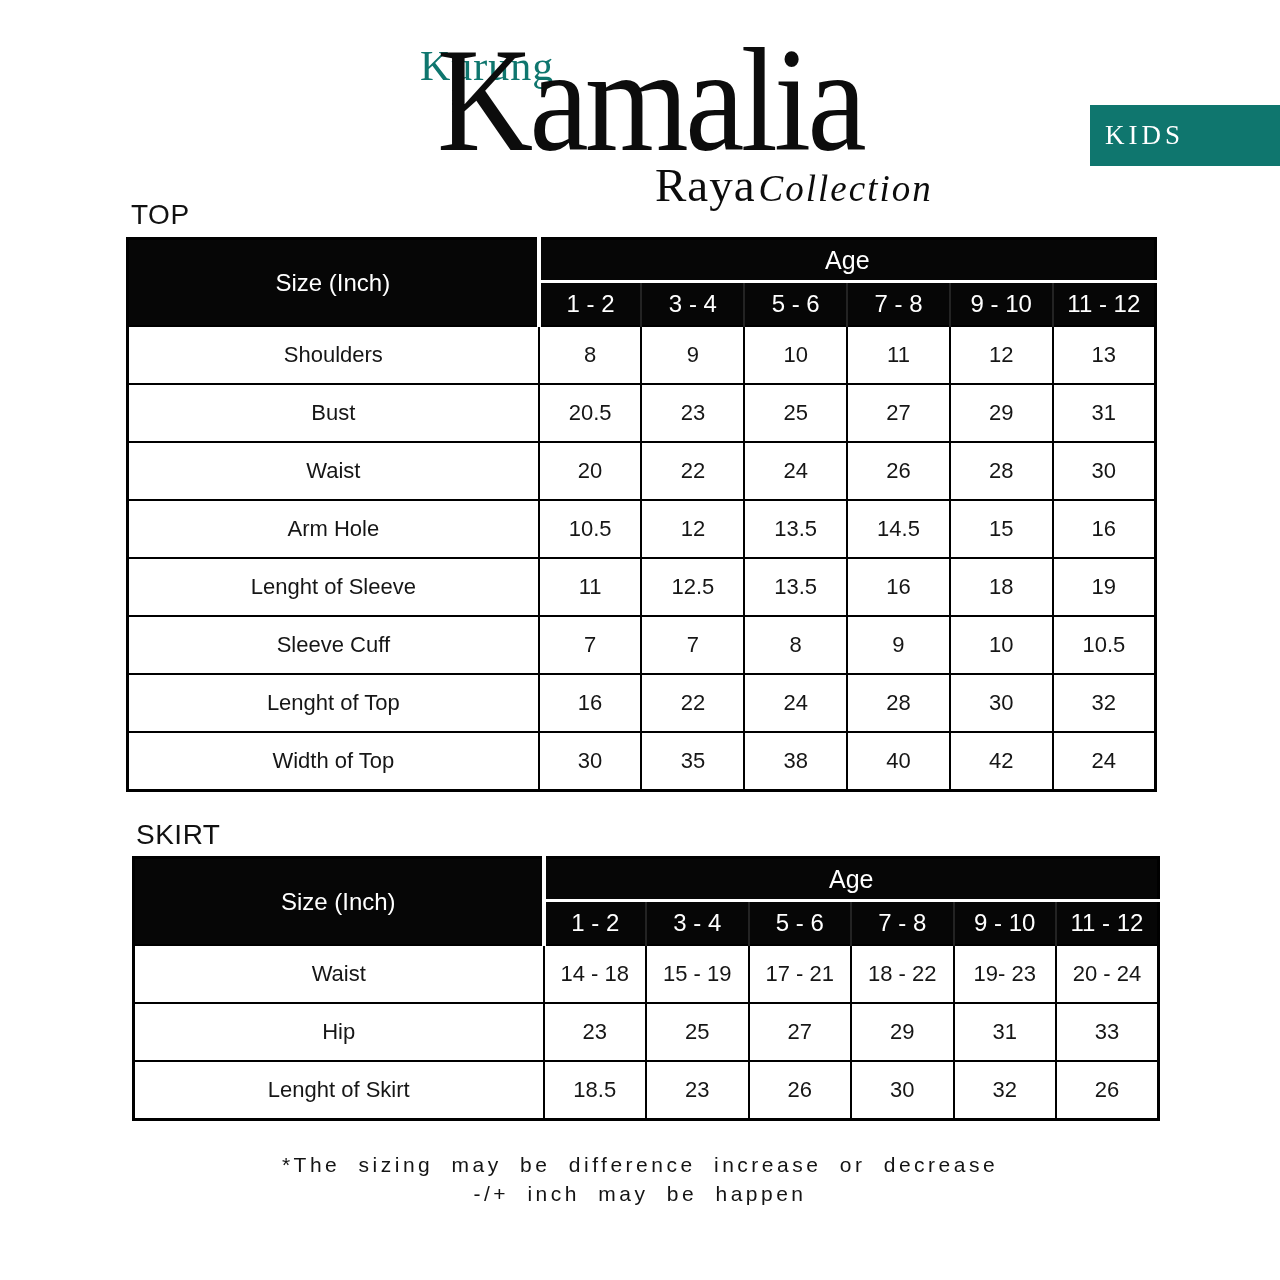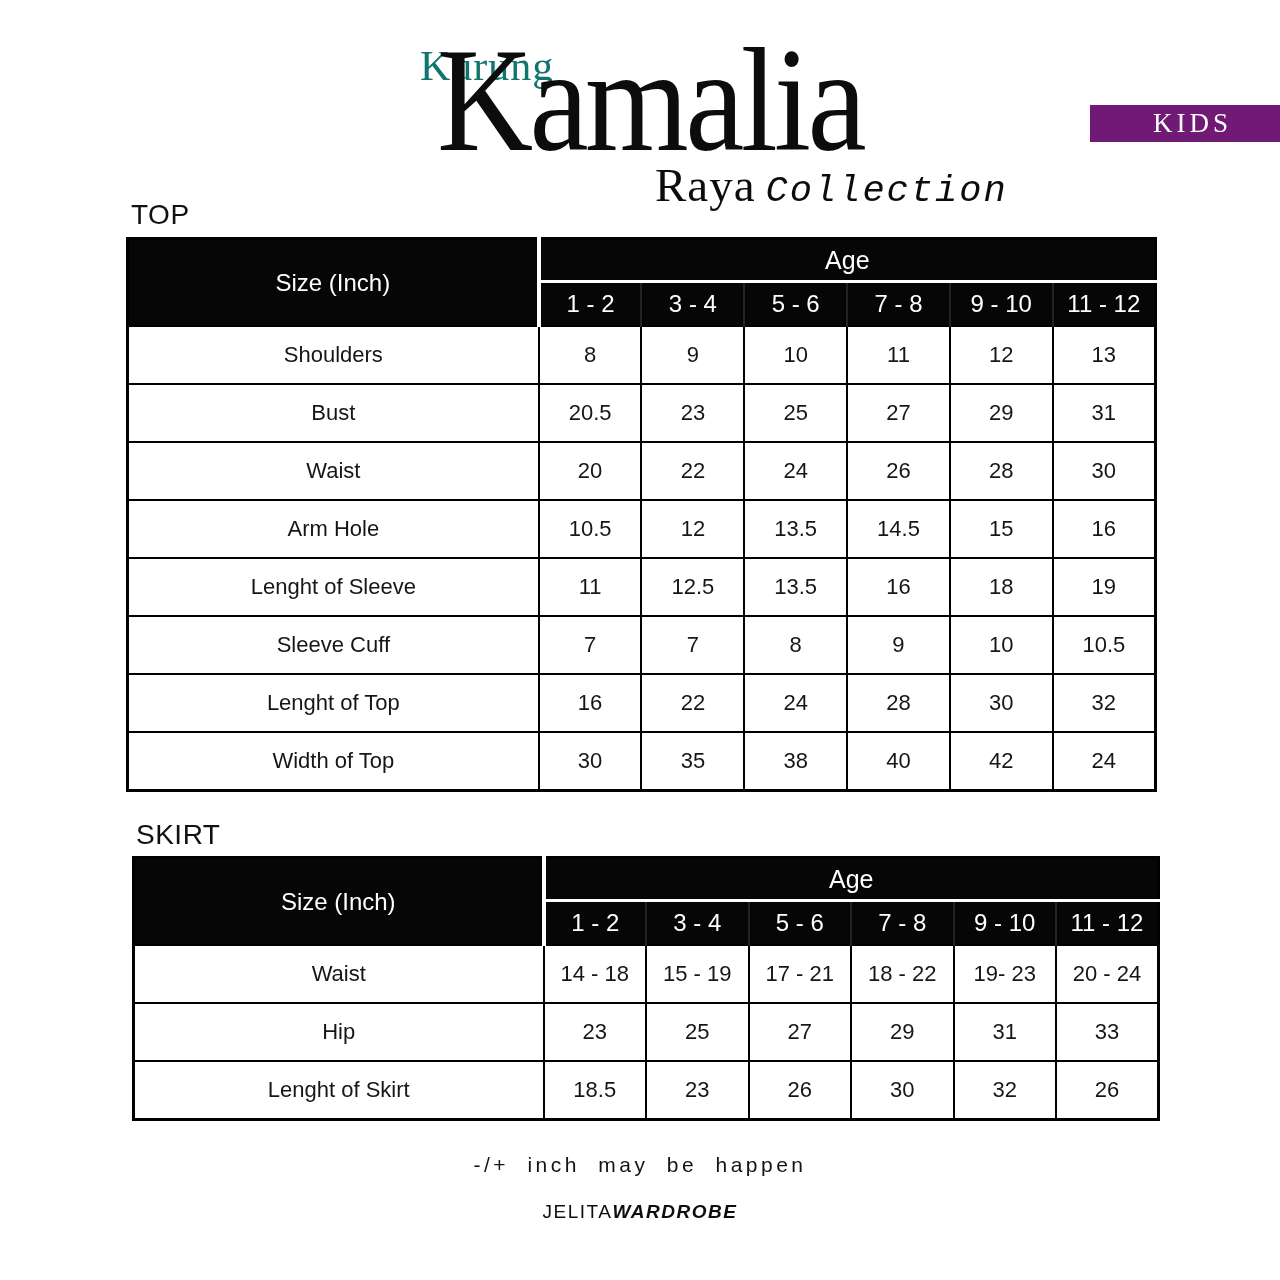--- a/index.html
+++ b/index.html
@@ -7,24 +7,24 @@
         font-family:"Liberation Sans", sans-serif;color:#161616;}
 
   
   .logo-kurung{position:absolute;left:420px;top:42px;width:300px;text-align:left;
                font-family:"Liberation Serif", serif;font-size:42px;color:#0f766e;letter-spacing:1px;}
   .logo-kamalia{position:absolute;left:370px;top:26px;width:560px;text-align:center;
                 font-family:"Liberation Serif", serif;font-size:148px;line-height:1.0;color:#0c0c0c;
                 letter-spacing:-4px;transform:scaleX(0.90);transform-origin:center top;white-space:nowrap;}
   .raya-line{position:absolute;left:655px;top:158px;white-space:nowrap;color:#0c0c0c;}
   .raya-serif{font-family:"Liberation Serif", serif;font-size:47px;letter-spacing:1px;}
-  .raya-script{font-family:Liberation Mono, monospace;font-style:italic;font-size:37px;letter-spacing:2px;margin-left:10px;}
-
-  .kids-badge{position:absolute;left:1090px;top:105px;width:190px;height:37px;background:#701a75;
-              display:flex;align-items:center;justify-content:center;}
+  .raya-script{font-family:Liberation Serif, serif;font-style:italic;font-size:37px;letter-spacing:2px;margin-left:3px;}
+
+  .kids-badge{position:absolute;left:1090px;top:105px;width:190px;height:61px;background:#0f766e;
+              display:flex;align-items:center;}
   .kids-badge span{color:#fff;font-family:"Liberation Serif", serif;font-size:27px;letter-spacing:4px;
                    padding-left:15px;}
 
   
   .section-label{position:absolute;font-size:28px;color:#111;letter-spacing:0.5px;text-align:right;}
   #top-label{left:131px;top:199px;}
   #skirt-label{left:136px;top:819px;}
 
   
   .table-wrap{position:absolute;}
@@ -217,19 +217,17 @@
             <td>26</td>
             <td>30</td>
             <td>32</td>
             <td>26</td>
           </tr>
         </tbody>
       </table>
   </div>
 
   <div class="footer">
+    <div class="footnote">*The sizing may be difference increase or decrease</div>
     <div class="footnote">-/+ inch may be happen</div>
-    <div class="brand-line">
-      <span>JELITA</span><span class="brand-bold">WARDROBE</span>
-    </div>
   </div>
 
 </div>
 
 </body></html>

